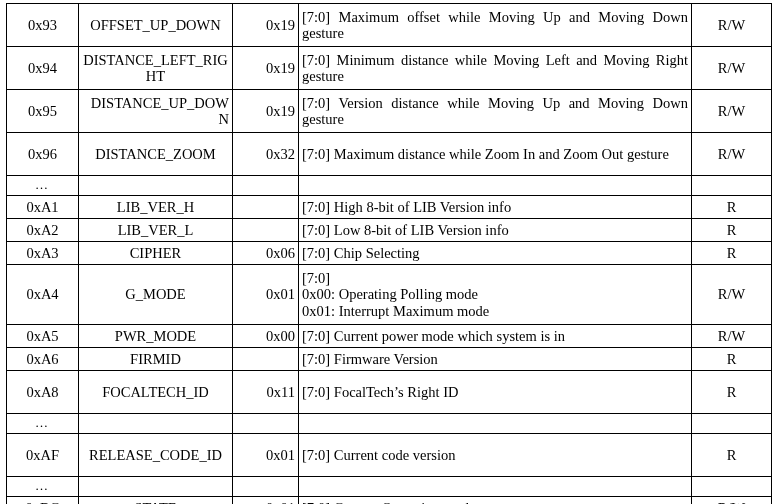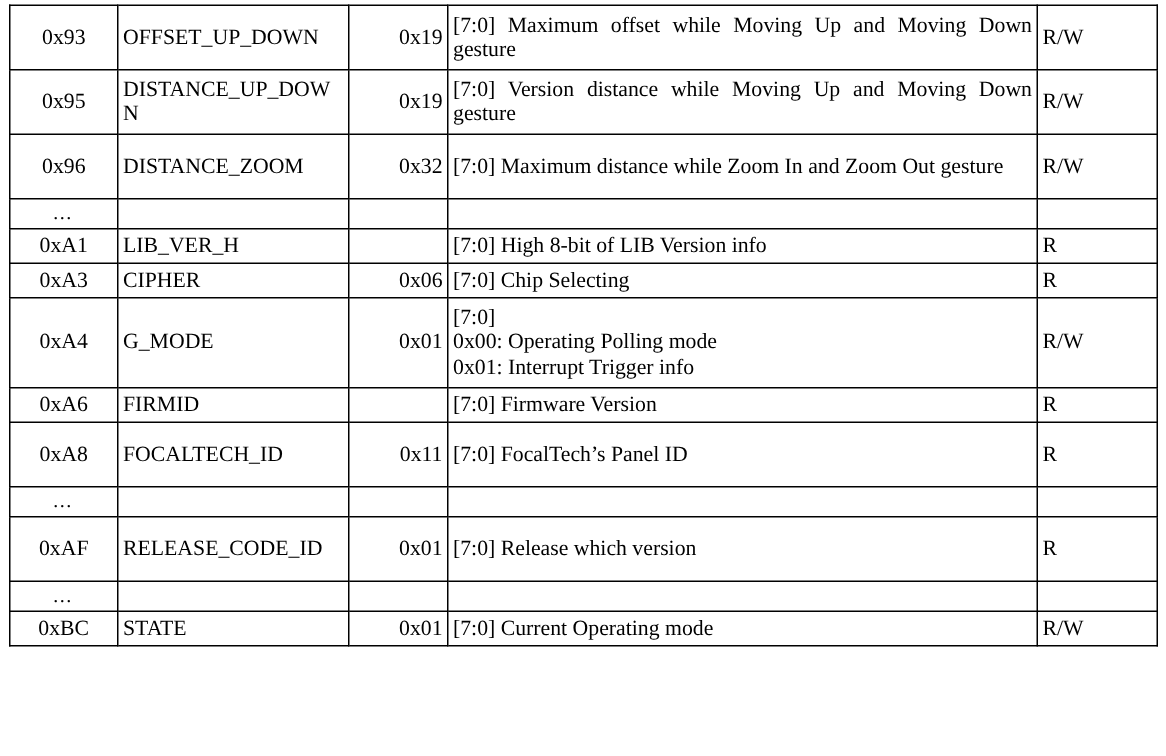--- a/index.html
+++ b/index.html
@@ -42,42 +42,42 @@
   col.c-addr  { width: 72px; }
   col.c-name  { width: 154px; }
   col.c-val   { width: 66px; }
   col.c-desc  { width: 393px; }
   col.c-rw    { width: 80px; }
 
   td.addr {
     text-align: center;
   }
   td.name {
-    text-align: left;
+    text-align: center;
     padding-left: 8px;
     word-break: break-all;
   }
   td.name.ctr {
-    text-align: left;
+    text-align: right;
   }
   td.val {
     text-align: right;
   }
   td.desc {
     text-align: justify;
     text-justify: inter-word;
     padding-left: 5px;
     padding-right: 5px;
     hyphens: none;
   }
   td.desc.nojust {
     text-align: left;
   }
   td.rw {
-    text-align: left;
+    text-align: center;
   }
   td.dots {
     text-align: center;
     letter-spacing: 2px;
     font-size: 13px;
     padding-bottom: 3px;
   }
   tr.r-tall td { height: 40px; }
   tr.r-short td { height: 20px; }
   tr.r-dots td { height: 17px; }
@@ -98,20 +98,27 @@
     </colgroup>
     <tbody id="table-body">
         <tr class="r-tall">
           <td class="addr">0x93</td>
           <td class="name">OFFSET_UP_DOWN</td>
           <td class="val">0x19</td>
           <td class="desc">[7:0] Maximum offset while Moving Up and Moving Down gesture</td>
           <td class="rw">R/W</td>
         </tr>
         <tr class="r-tall">
+          <td class="addr">0x94</td>
+          <td class="name">DISTANCE_LEFT_RIGHT</td>
+          <td class="val">0x19</td>
+          <td class="desc">[7:0] Minimum distance while Moving Left and Moving Right gesture</td>
+          <td class="rw">R/W</td>
+        </tr>
+        <tr class="r-tall">
           <td class="addr">0x95</td>
           <td class="name ctr">DISTANCE_UP_DOWN</td>
           <td class="val">0x19</td>
           <td class="desc">[7:0] Version distance while Moving Up and Moving Down gesture</td>
           <td class="rw">R/W</td>
         </tr>
         <tr class="r-tall">
           <td class="addr">0x96</td>
           <td class="name">DISTANCE_ZOOM</td>
           <td class="val">0x32</td>
@@ -123,66 +130,80 @@
           <td class="name"></td>
           <td class="val"></td>
           <td class="desc nojust"></td>
           <td class="rw"></td>
         </tr>
         <tr class="r-short">
           <td class="addr">0xA1</td>
           <td class="name">LIB_VER_H</td>
           <td class="val"></td>
           <td class="desc nojust">[7:0] High 8-bit of LIB Version info</td>
+          <td class="rw">R</td>
+        </tr>
+        <tr class="r-short">
+          <td class="addr">0xA2</td>
+          <td class="name">LIB_VER_L</td>
+          <td class="val"></td>
+          <td class="desc nojust">[7:0] Low 8-bit of LIB Version info</td>
           <td class="rw">R</td>
         </tr>
         <tr class="r-short">
           <td class="addr">0xA3</td>
           <td class="name">CIPHER</td>
           <td class="val">0x06</td>
           <td class="desc nojust">[7:0] Chip Selecting</td>
           <td class="rw">R</td>
         </tr>
         <tr class="r-triple">
           <td class="addr">0xA4</td>
           <td class="name">G_MODE</td>
           <td class="val">0x01</td>
           <td class="desc nojust">
             <span class="desc-line">[7:0]</span>
             <span class="desc-line">0x00: Operating Polling mode</span>
-            <span class="desc-line">0x01: Interrupt Trigger info</span>
+            <span class="desc-line">0x01: Interrupt Maximum mode</span>
           </td>
+          <td class="rw">R/W</td>
+        </tr>
+        <tr class="r-short">
+          <td class="addr">0xA5</td>
+          <td class="name">PWR_MODE</td>
+          <td class="val">0x00</td>
+          <td class="desc nojust">[7:0] Current power mode which system is in</td>
           <td class="rw">R/W</td>
         </tr>
         <tr class="r-short">
           <td class="addr">0xA6</td>
           <td class="name">FIRMID</td>
           <td class="val"></td>
           <td class="desc nojust">[7:0] Firmware Version</td>
           <td class="rw">R</td>
         </tr>
         <tr class="r-tall">
           <td class="addr">0xA8</td>
           <td class="name">FOCALTECH_ID</td>
           <td class="val">0x11</td>
-          <td class="desc nojust">[7:0] FocalTech’s Panel ID</td>
+          <td class="desc nojust">[7:0] FocalTech’s Right ID</td>
           <td class="rw">R</td>
         </tr>
         <tr class="r-dots">
           <td class="dots">…</td>
           <td class="name"></td>
           <td class="val"></td>
           <td class="desc nojust"></td>
           <td class="rw"></td>
         </tr>
         <tr class="r-tall">
           <td class="addr">0xAF</td>
           <td class="name">RELEASE_CODE_ID</td>
           <td class="val">0x01</td>
-          <td class="desc nojust">[7:0] Release which version</td>
+          <td class="desc nojust">[7:0] Current code version</td>
           <td class="rw">R</td>
         </tr>
         <tr class="r-dots">
           <td class="dots">…</td>
           <td class="name"></td>
           <td class="val"></td>
           <td class="desc nojust"></td>
           <td class="rw"></td>
         </tr>
         <tr class="r-short">

